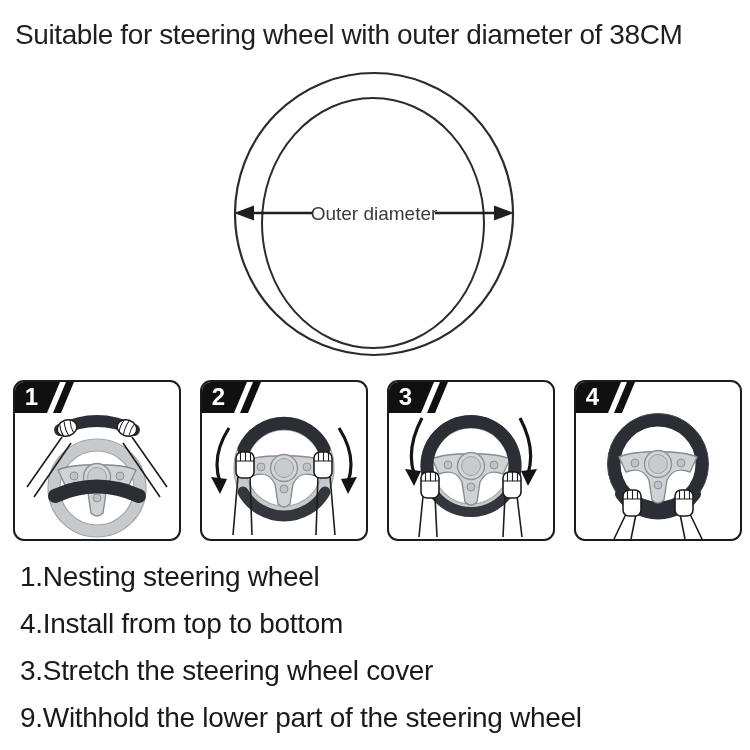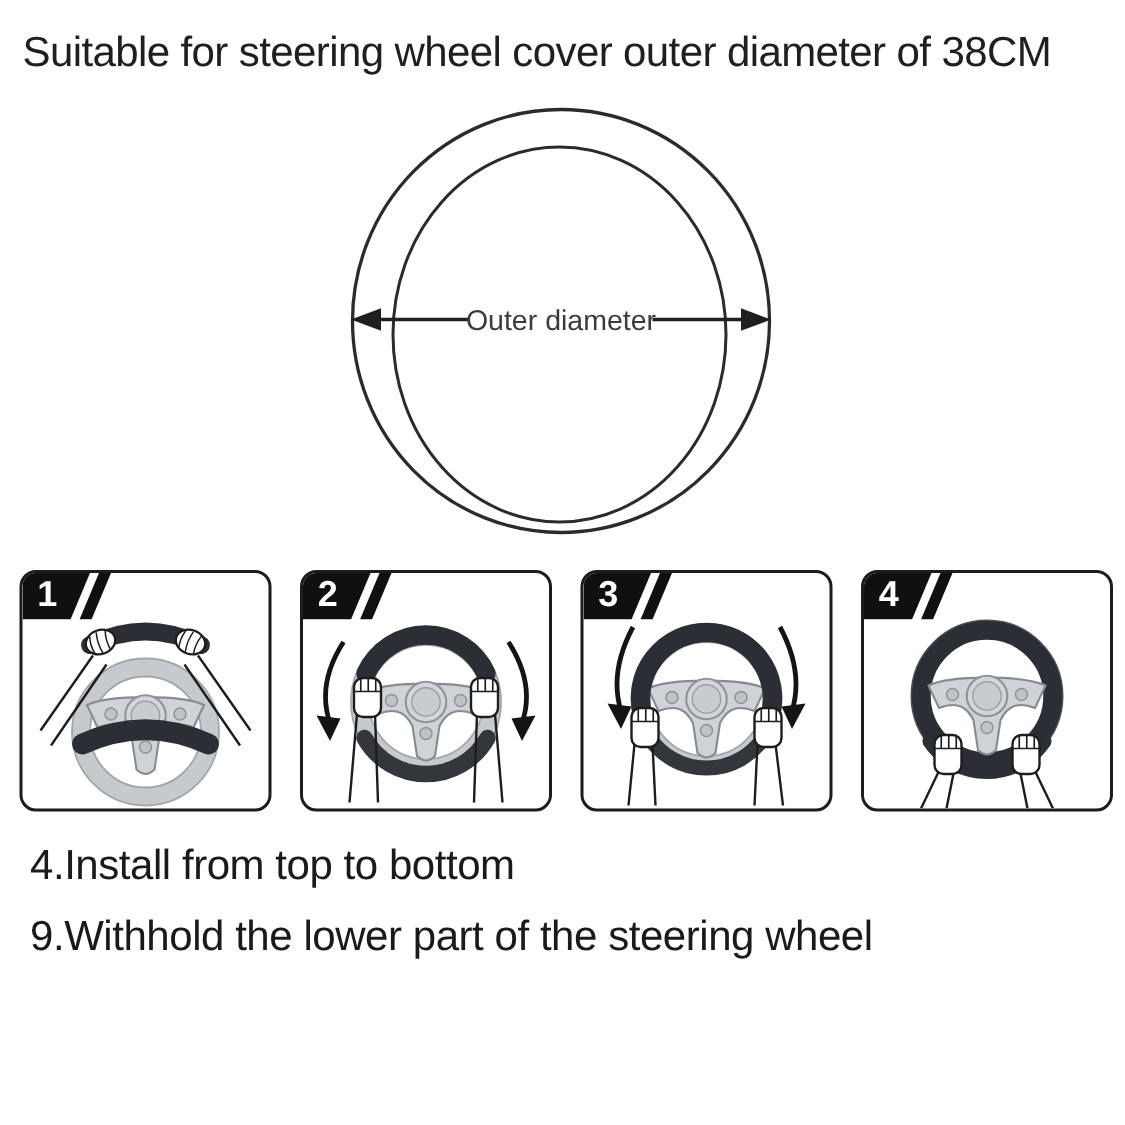--- a/index.html
+++ b/index.html
@@ -50,21 +50,21 @@
       <rect x="-9" y="-12" width="18" height="26" rx="6" fill="#ffffff" stroke="#1d1d1d" stroke-width="1.6"></rect>
       <path d="M-9,-3 L9,-3 M-4.5,-12 L-4.5,-3 M0.5,-12 L0.5,-3 M5.5,-12 L5.5,-3" stroke="#1d1d1d" stroke-width="1.1" fill="none"></path>
     </g>
     <g id="grip">
       <ellipse rx="10" ry="8" fill="#ffffff" stroke="#1d1d1d" stroke-width="1.5"></ellipse>
       <path d="M-6,6.5 Q-7.5,0 -5.5,-6 M-1,7.5 Q-2.5,0 -0.5,-7 M4.5,6.5 Q3.5,0 5.5,-6" stroke="#1d1d1d" stroke-width="1" fill="none"></path>
     </g>
   </defs>
 </svg>
 
-<div class="title">Suitable for steering wheel cover outer diameter of 38CM</div>
+<div class="title">Suitable for steering wheel with outer diameter of 38CM</div>
 
 <svg class="diagram" width="750" height="320" viewBox="0 0 750 320">
   <ellipse cx="374" cy="157" rx="139" ry="141" fill="none" stroke="#2b2b2b" stroke-width="2.2"></ellipse>
   <ellipse cx="373" cy="166" rx="111" ry="125" fill="none" stroke="#2b2b2b" stroke-width="2"></ellipse>
   <g stroke="#1f1f1f" fill="#1f1f1f">
     <path d="M252,156 L313,156 M435,156 L496,156" stroke-width="2.4"></path>
     <polygon points="234,156 254,148.5 254,163.5" stroke="none"></polygon>
     <polygon points="514,156 494,148.5 494,163.5" stroke="none"></polygon>
   </g>
   <text x="374" y="163" font-size="19" fill="#3b3b3b" text-anchor="middle">Outer diameter</text>
@@ -176,15 +176,17 @@
         <polygon points="0,0 45,0 32,31 0,31" fill="#101010"></polygon>
         <polygon points="51,0 59,0 46,31 38,31" fill="#101010"></polygon>
       </svg>
       <span class="badge-num">4</span>
     </div>
   </div>
 
 </div>
 
 <div class="instructions">
+  <div class="line">1.Nesting steering wheel</div>
   <div class="line">4.Install from top to bottom</div>
+  <div class="line">3.Stretch the steering wheel cover</div>
   <div class="line">9.Withhold the lower part of the steering wheel</div>
 </div>
 
 </body></html>

